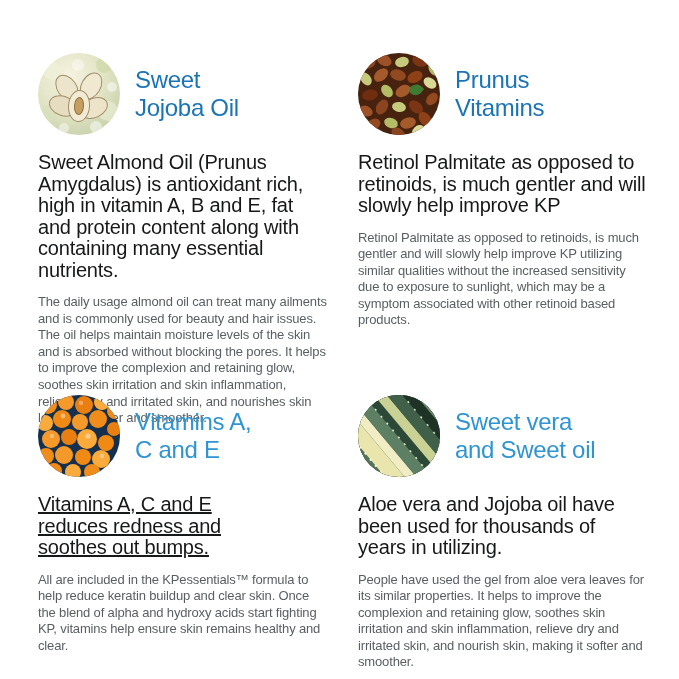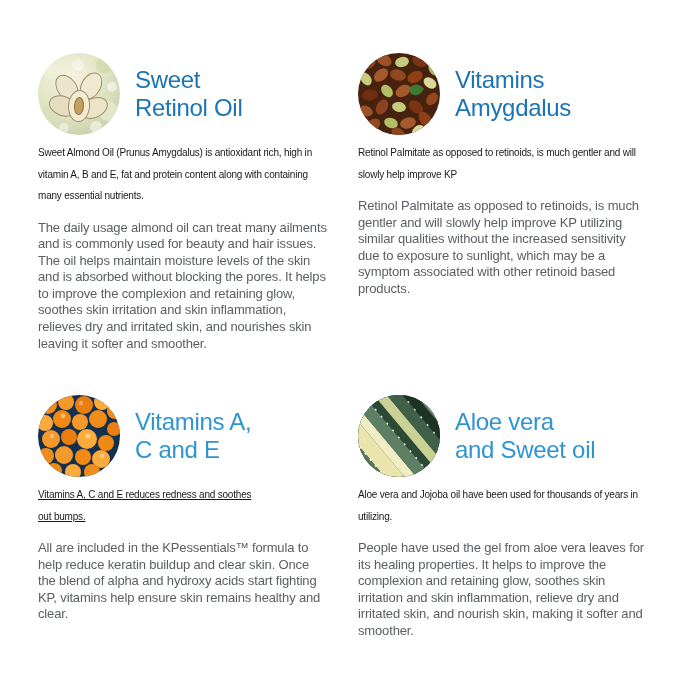--- a/index.html
+++ b/index.html
@@ -15,21 +15,21 @@
 
   .header { display:flex; align-items:center; gap:15px; }
   .circle { width:82px; height:82px; border-radius:50%; overflow:hidden; flex:0 0 82px; }
   .circle svg { display:block; width:82px; height:82px; }
 
   .title { font-size:24px; line-height:28px; letter-spacing:-0.3px; font-weight:400; }
   .title span { display:block; white-space:nowrap; }
   .s1 .title, .s2 .title { color:#1a74b5; }
   .s3 .title, .s4 .title { color:#2e94d2; }
 
-  .lead { margin-top:7px; font-size:10px; line-height:21.5px; letter-spacing:-0.2px;
+  .lead { margin-top:17px; font-size:20px; line-height:21.5px; letter-spacing:-0.2px;
     color:#17181a; font-weight:500; }
   .s3 .lead { max-width:218px;text-decoration:underline; }
   .s4 .lead { max-width:282px; }
 
   .body { margin-top:13px; font-size:13px; line-height:16.6px; letter-spacing:-0.15px;
     color:#5a5e63; }
 </style>
 </head>
 <body>
 
@@ -60,21 +60,21 @@
             <ellipse cx="53" cy="33" rx="9.5" ry="14" transform="rotate(30 53 33)" fill="#f0e8d0"></ellipse>
             <ellipse cx="25" cy="53" rx="9.5" ry="14" transform="rotate(-70 25 53)" fill="#e6dcc0"></ellipse>
             <ellipse cx="56" cy="55" rx="9.5" ry="14" transform="rotate(65 56 55)" fill="#ede3c8"></ellipse>
             <ellipse cx="41" cy="53" rx="10.5" ry="15.5" transform="rotate(4 41 53)" fill="#f2ead2"></ellipse>
           </g>
           <ellipse cx="41" cy="53" rx="4.5" ry="8.5" transform="rotate(4 41 53)" fill="#c59f62" stroke="#8f6f3c" stroke-width="1"></ellipse>
         </svg>
       </div>
       <div class="title">
         <span>Sweet</span>
-        <span>Retinol Oil</span>
+        <span>Jojoba Oil</span>
       </div>
     </div>
     <p class="lead">Sweet Almond Oil (Prunus Amygdalus) is antioxidant rich, high in vitamin A, B and E, fat and protein content along with containing many essential nutrients.</p>
     <p class="body">The daily usage almond oil can treat many ailments and is commonly used for beauty and hair issues. The oil helps maintain moisture levels of the skin and is absorbed without blocking the pores. It helps to improve the complexion and retaining glow, soothes skin irritation and skin inflammation, relieves dry and irritated skin, and nourishes skin leaving it softer and smoother.</p>
   </div>
 
   <div class="section s2">
     <div class="header">
       <div class="circle">
         <svg viewBox="0 0 82 82">
@@ -102,22 +102,22 @@
             <ellipse cx="15" cy="72" rx="8" ry="5.5" transform="rotate(-35 15 72)" fill="#93491f"></ellipse>
             <ellipse cx="33" cy="70" rx="7" ry="5" transform="rotate(20 33 70)" fill="#b3bd66"></ellipse>
             <ellipse cx="50" cy="70" rx="8" ry="5.5" transform="rotate(-15 50 70)" fill="#a55a2c"></ellipse>
             <ellipse cx="67" cy="66" rx="8" ry="5.5" transform="rotate(55 67 66)" fill="#8e4017"></ellipse>
             <ellipse cx="60" cy="78" rx="7" ry="5" transform="rotate(-45 60 78)" fill="#d8d996"></ellipse>
             <ellipse cx="40" cy="80" rx="7" ry="5" transform="rotate(30 40 80)" fill="#8a4420"></ellipse>
           </g>
         </svg>
       </div>
       <div class="title">
+        <span>Prunus</span>
         <span>Vitamins</span>
-        <span>Amygdalus</span>
       </div>
     </div>
     <p class="lead">Retinol Palmitate as opposed to retinoids, is much gentler and will slowly help improve KP</p>
     <p class="body">Retinol Palmitate as opposed to retinoids, is much gentler and will slowly help improve KP utilizing similar qualities without the increased sensitivity due to exposure to sunlight, which may be a symptom associated with other retinoid based products.</p>
   </div>
 
   <div class="section s3">
     <div class="header">
       <div class="circle">
         <svg viewBox="0 0 82 82">
@@ -184,21 +184,21 @@
           <line x1="4" y1="-40" x2="4" y2="122" stroke="#f7f3d2" stroke-width="2" stroke-dasharray="2 6"></line>
           <line x1="40" y1="-40" x2="40" y2="122" stroke="#dfe8c0" stroke-width="1.6" stroke-dasharray="2 7"></line>
           <line x1="-20" y1="-40" x2="-20" y2="122" stroke="#cfe0b8" stroke-width="1.6" stroke-dasharray="2 8"></line>
           <line x1="70" y1="-40" x2="70" y2="122" stroke="#cfe0b8" stroke-width="1.6" stroke-dasharray="2 8"></line>
         </g>
       </svg>
     </div>
     <div class="header">
       <div style="width:82px; height:82px; flex:0 0 82px;"></div>
       <div class="title">
-        <span>Aloe vera</span>
+        <span>Sweet vera</span>
         <span>and Sweet oil</span>
       </div>
     </div>
     <p class="lead">Aloe vera and Jojoba oil have been used for thousands of years in utilizing.</p>
-    <p class="body">People have used the gel from aloe vera leaves for its healing properties. It helps to improve the complexion and retaining glow, soothes skin irritation and skin inflammation, relieve dry and irritated skin, and nourish skin, making it softer and smoother.</p>
+    <p class="body">People have used the gel from aloe vera leaves for its similar properties. It helps to improve the complexion and retaining glow, soothes skin irritation and skin inflammation, relieve dry and irritated skin, and nourish skin, making it softer and smoother.</p>
   </div>
 
 </div>
 
 </body></html>

